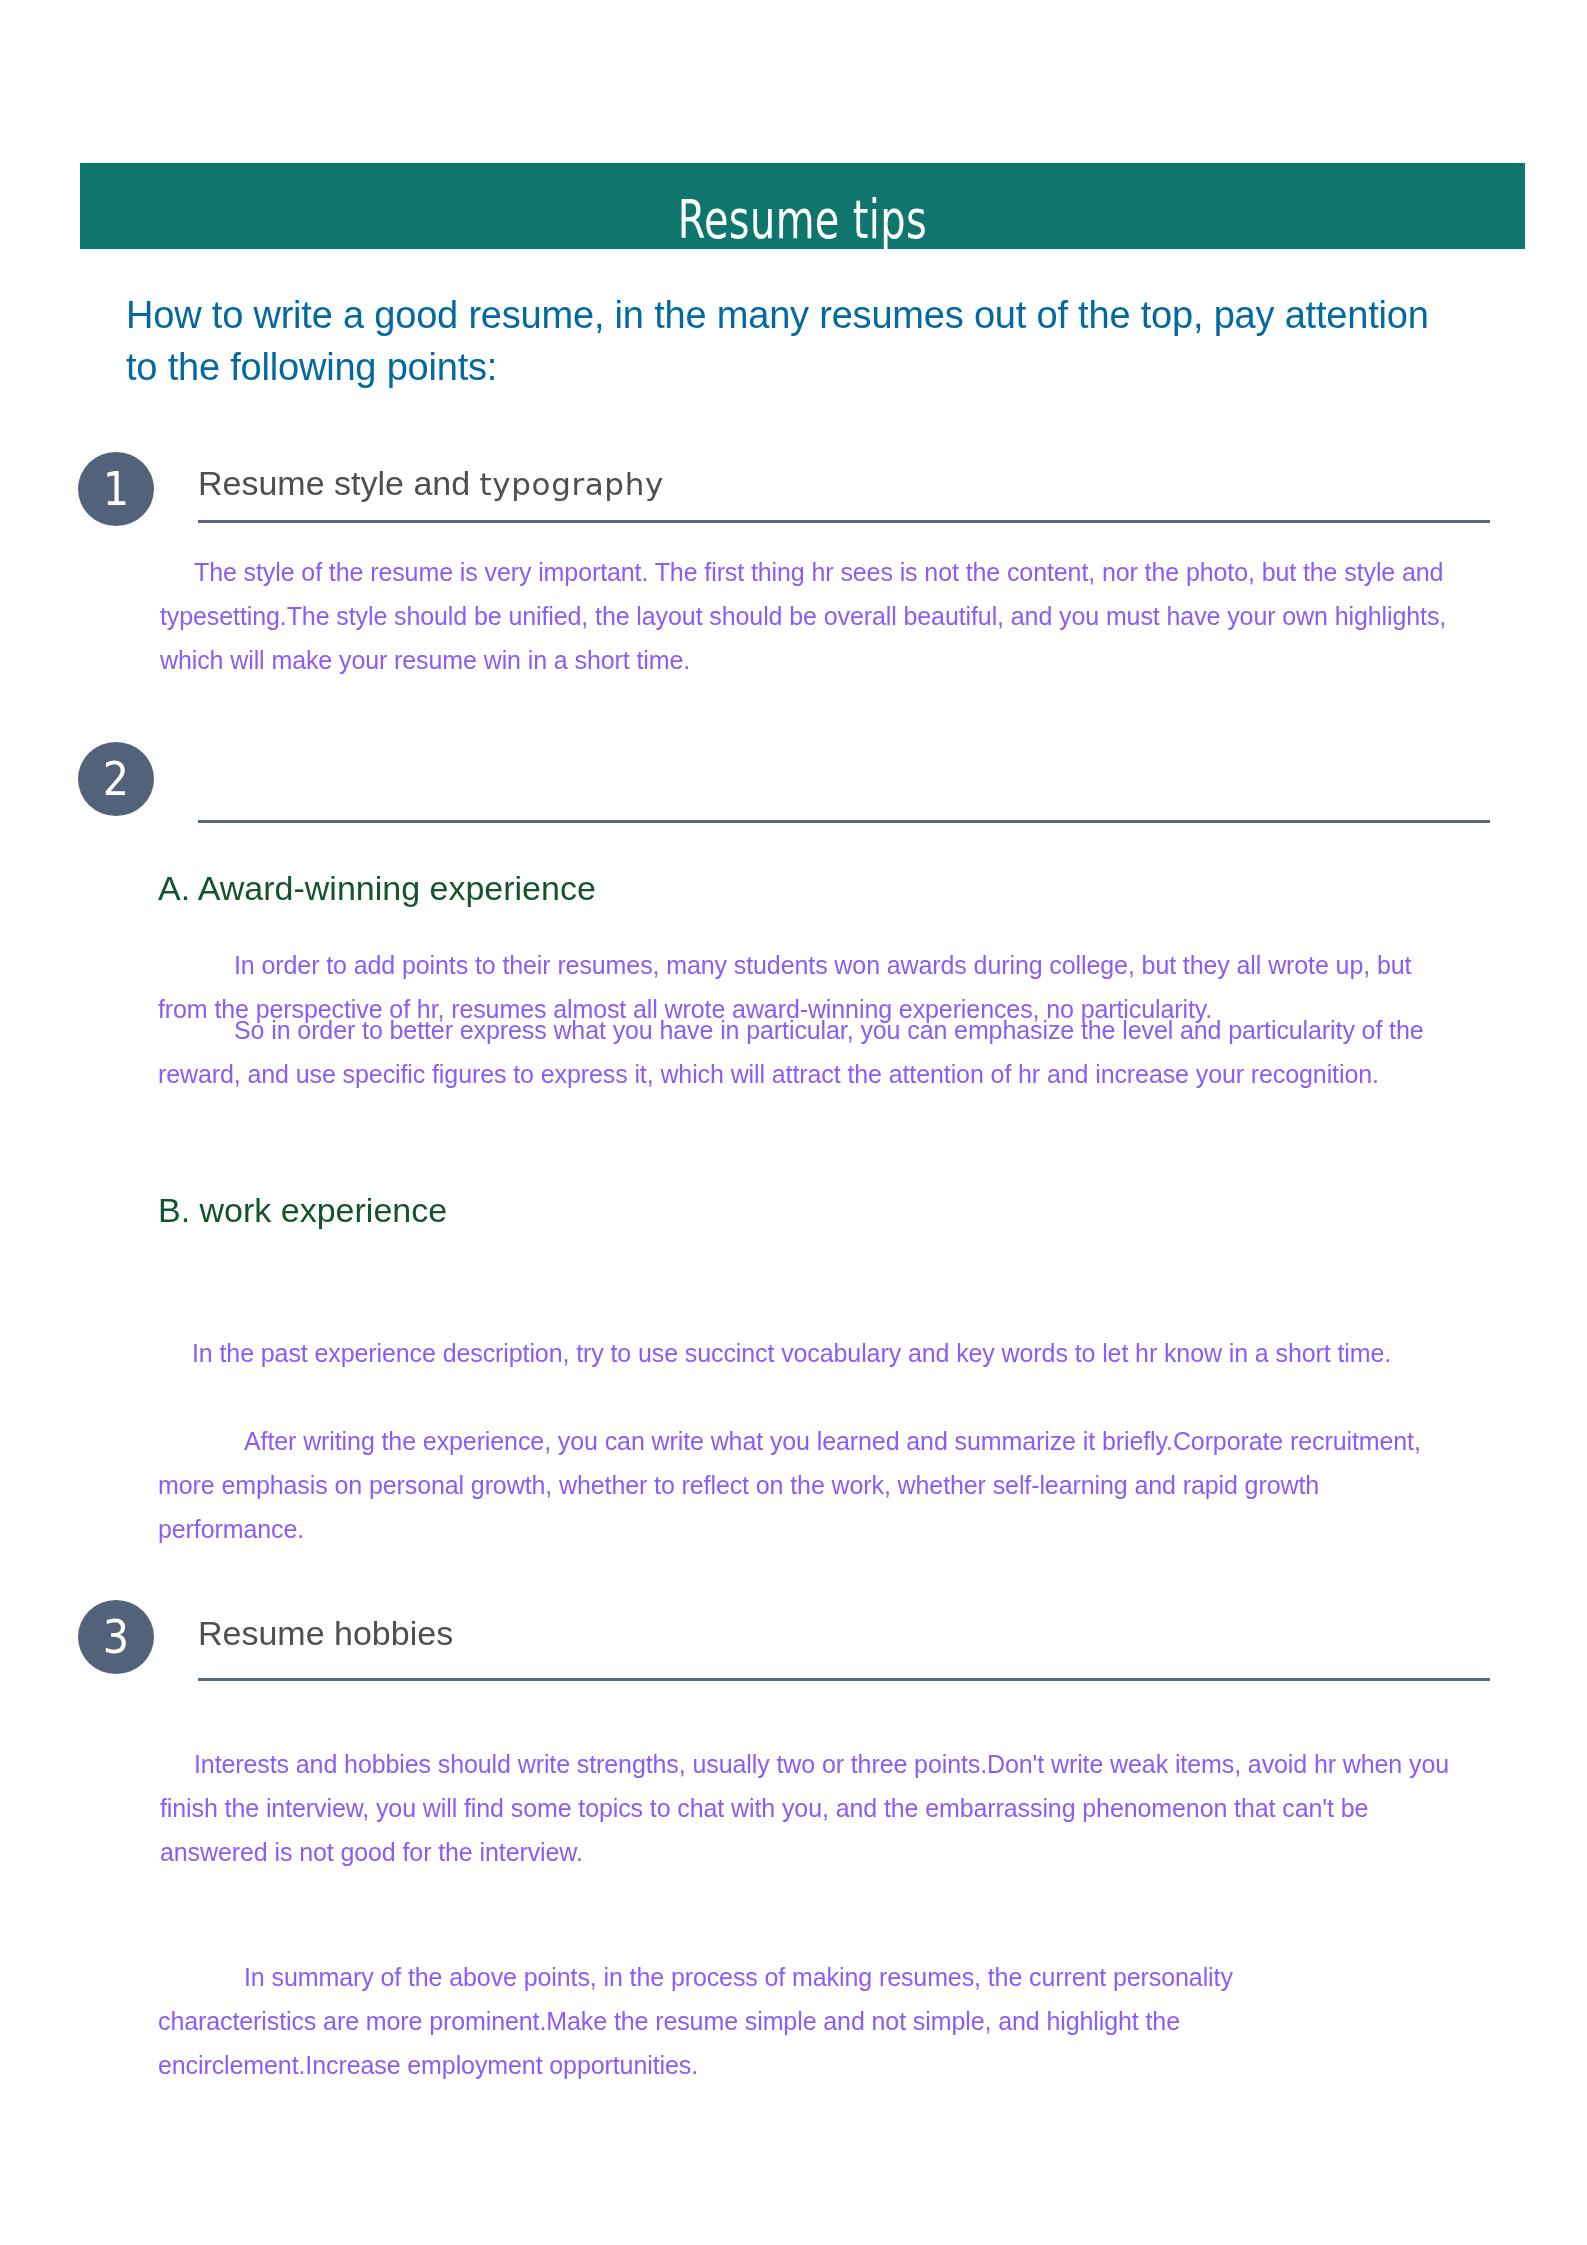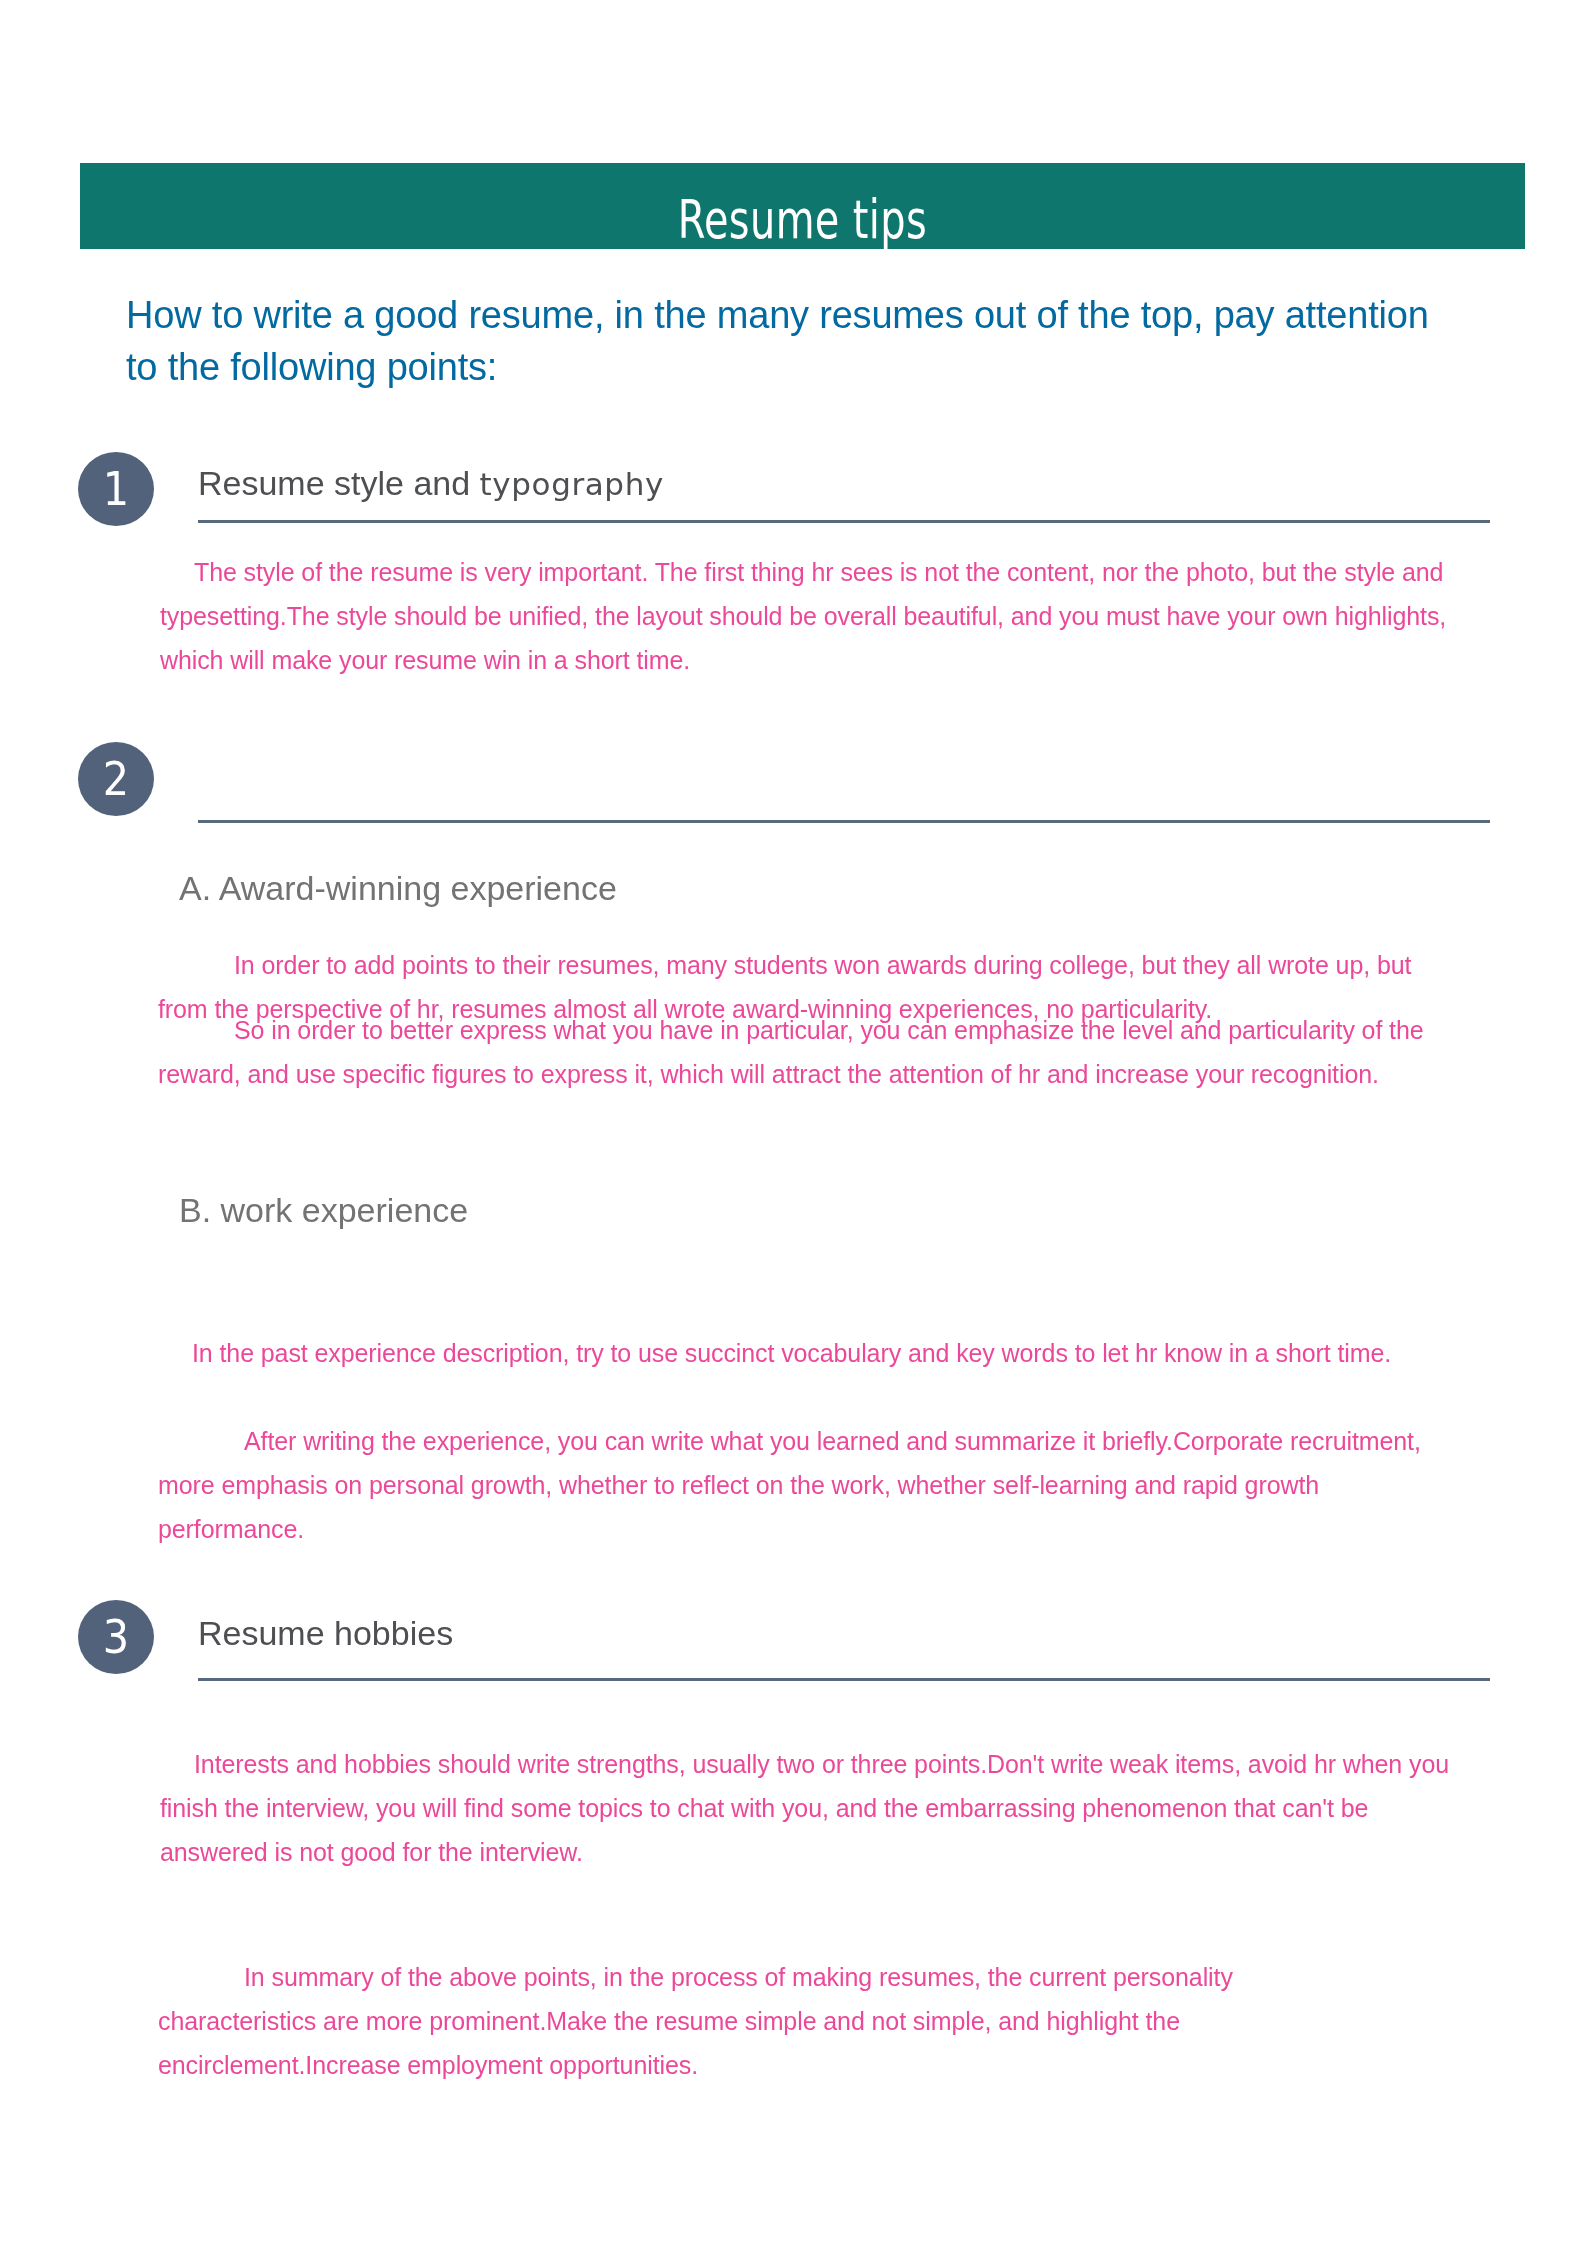--- a/index.html
+++ b/index.html
@@ -98,32 +98,31 @@
     left: 120px;
     top: 68px;
     width: 1292px;
     height: 3px;
     background: #59697d;
   }
 
   
   .body-text {
     position: absolute;
-    color: #ec4899;
+    color: #8b5cf6;
     font-size: 25px;
     line-height: 44px;
     letter-spacing: -0.1px;
   }
   .sub-title {
     position: absolute;
-    color: #737373;
+    color: #14532d;
     font-size: 34px;
     line-height: 44px;
     white-space: nowrap;
-    margin-left: 21px;
   }
   .ind-1 { text-indent: 34px; }
   .ind-2 { text-indent: 76px; }
 </style>
 </head>
 <body>
 
 <div class="page">
 
   <div class="title-bar">

